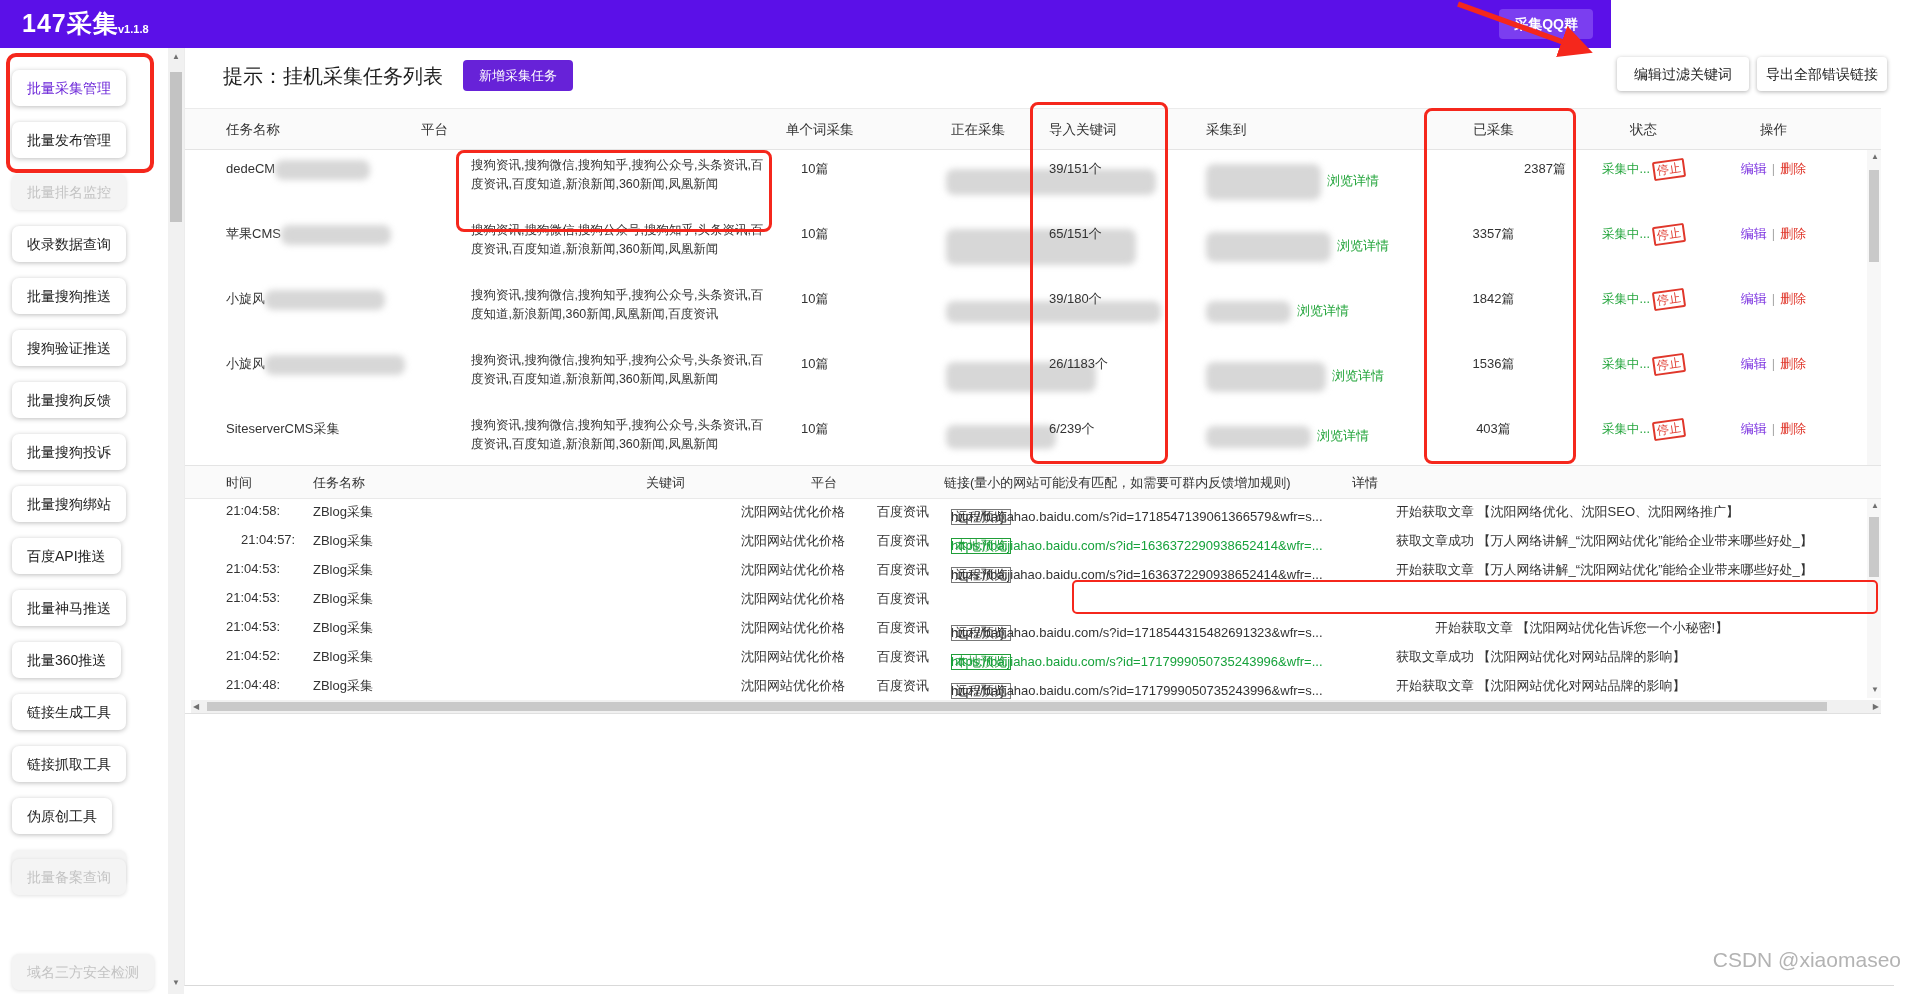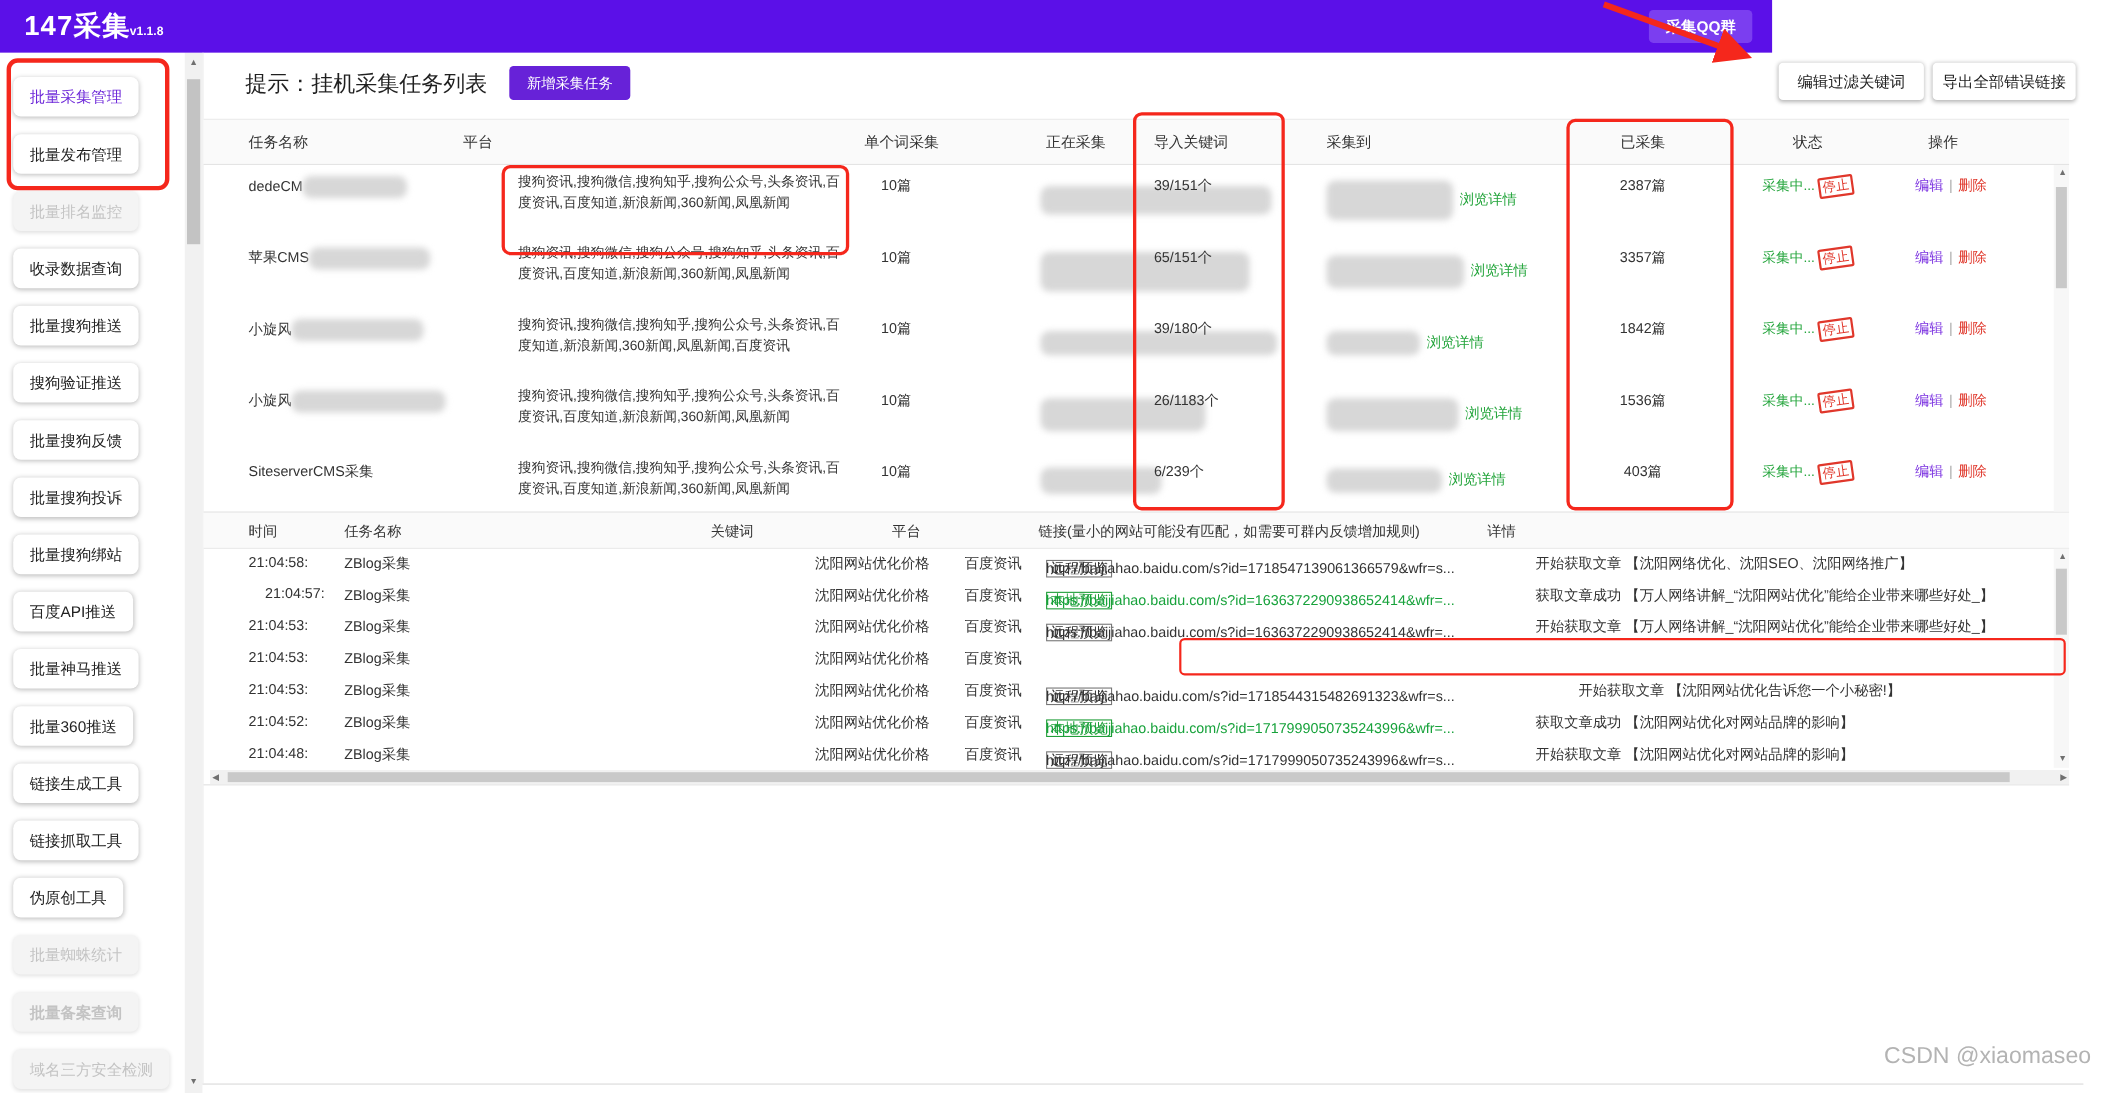--- a/index.html
+++ b/index.html
@@ -95,21 +95,21 @@
       <div class="sbtn" style="top: 334px;">批量搜狗反馈</div>
       <div class="sbtn" style="top: 386px;">批量搜狗投诉</div>
       <div class="sbtn" style="top: 438px;">批量搜狗绑站</div>
       <div class="sbtn" style="top: 490px;">百度API推送</div>
       <div class="sbtn" style="top: 542px;">批量神马推送</div>
       <div class="sbtn" style="top: 594px;">批量360推送</div>
       <div class="sbtn" style="top: 646px;">链接生成工具</div>
       <div class="sbtn" style="top: 698px;">链接抓取工具</div>
       <div class="sbtn" style="top: 750px;">伪原创工具</div>
       <div class="sbtn disabled" style="top: 802px;">批量蜘蛛统计</div>
-      <div class="sbtn disabled" style="top: 854px; font-weight: bold;">批量备案查询</div>
+      <div class="sbtn disabled" style="top: 811px;">批量备案查询</div>
       <div class="sbtn disabled" style="top: 906px;">域名三方安全检测</div>
     </div>
 </div>
 <div class="side-scroll">
   <span class="sarr" style="top:4px">▲</span>
   <div class="thumb"></div>
   <span class="sarr" style="top:930px">▼</span>
 </div>
 
 <div class="main">
@@ -120,31 +120,31 @@
 
   <div class="thead">
     <span style="left:41px">任务名称</span>
     <span style="left:236px">平台</span>
     <span style="left:601px">单个词采集</span>
     <span style="left:766px">正在采集</span>
     <span style="left:864px">导入关键词</span>
     <span style="left:1021px">采集到</span>
     <span style="left:1236px;width:145px;text-align:center">已采集</span>
     <span style="left:1401px;width:115px;text-align:center">状态</span>
-    <span style="left:1568px;width:115px;">操作</span>
+    <span style="left:1531px;width:115px;text-align:center">操作</span>
   </div>
   <div id="taskBody">
       <div class="trow" style="top: 102px; height: 65px;">
         <div class="tc" style="left: 41px; top: 10px;"><span>dedeCM</span><span class="blur" style="width: 95px; height: 20px;"></span></div>
         <div class="tc" style="left: 286px; top: 6px; width: 300px; font-size: 12.5px; line-height: 1.55;">搜狗资讯,搜狗微信,搜狗知乎,搜狗公众号,头条资讯,百度资讯,百度知道,新浪新闻,360新闻,凤凰新闻</div>
         <div class="tc" style="left: 616px; top: 10px;">10篇</div>
         <div class="tc" style="left: 761px; top: 19px;"><span class="blur" style="width: 210px; height: 26px;"></span></div>
         <div class="tc" style="left: 864px; top: 10px;">39/151个</div>
         <div class="tc" style="left: 1021px; top: 14px;"><span class="blur" style="width: 115px; height: 36px;"></span><span class="green" style="margin-left: 6px; cursor: pointer;">浏览详情</span></div>
-        <div class="tc" style="left: 1236px; top: 10px; width: 145px; text-align: center;">2387篇</div>
+        <div class="tc" style="left: 1236px; top: 10px; width: 145px; text-align: right;">2387篇</div>
         <div class="tc" style="left: 1401px; top: 10px; width: 115px; text-align: center;"><span class="green" style="font-size: 12.5px;">采集中...</span><span class="stamp">停止</span></div>
         <div class="tc" style="left: 1531px; top: 10px; width: 115px; text-align: center;"><span class="edit">编辑</span><span class="sep">|</span><span class="del">删除</span></div>
       </div>
       <div class="trow" style="top: 167px; height: 65px;">
         <div class="tc" style="left: 41px; top: 10px;"><span>苹果CMS</span><span class="blur" style="width: 110px; height: 20px;"></span></div>
         <div class="tc" style="left: 286px; top: 6px; width: 300px; font-size: 12.5px; line-height: 1.55;">搜狗资讯,搜狗微信,搜狗公众号,搜狗知乎,头条资讯,百度资讯,百度知道,新浪新闻,360新闻,凤凰新闻</div>
         <div class="tc" style="left: 616px; top: 10px;">10篇</div>
         <div class="tc" style="left: 761px; top: 14px;"><span class="blur" style="width: 190px; height: 36px;"></span></div>
         <div class="tc" style="left: 864px; top: 10px;">65/151个</div>
         <div class="tc" style="left: 1021px; top: 17px;"><span class="blur" style="width: 125px; height: 30px;"></span><span class="green" style="margin-left: 6px; cursor: pointer;">浏览详情</span></div>

